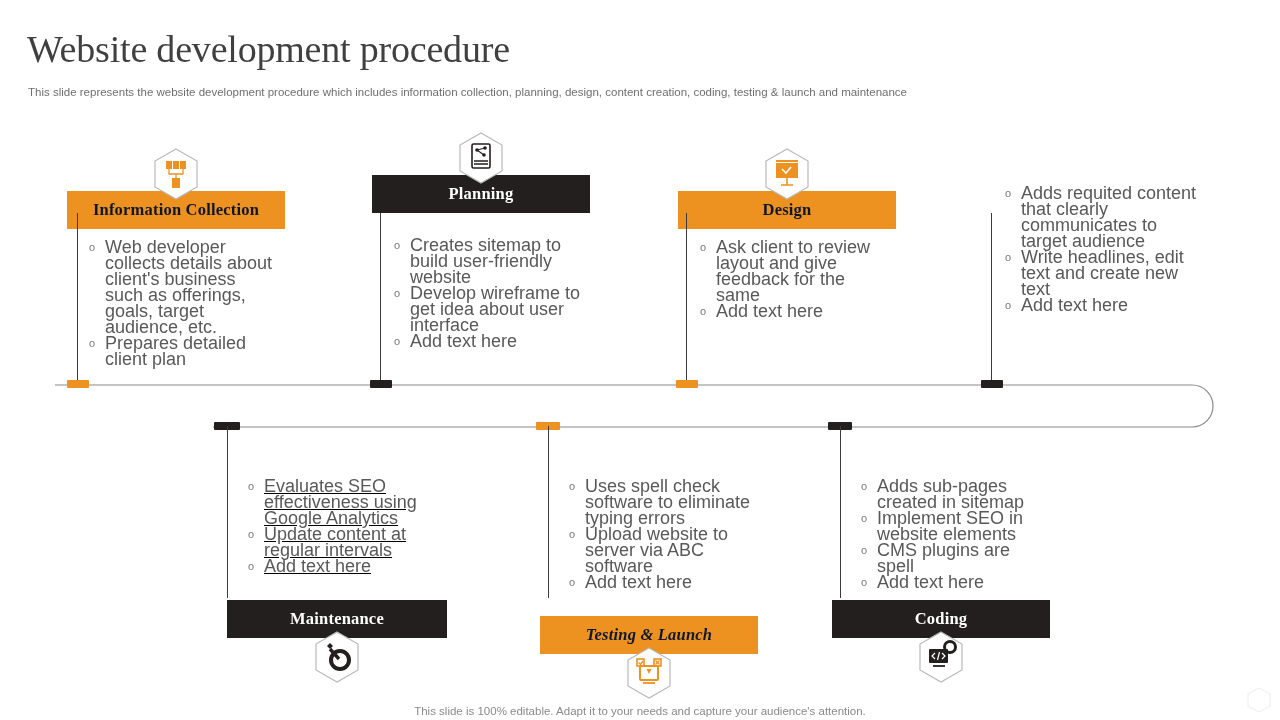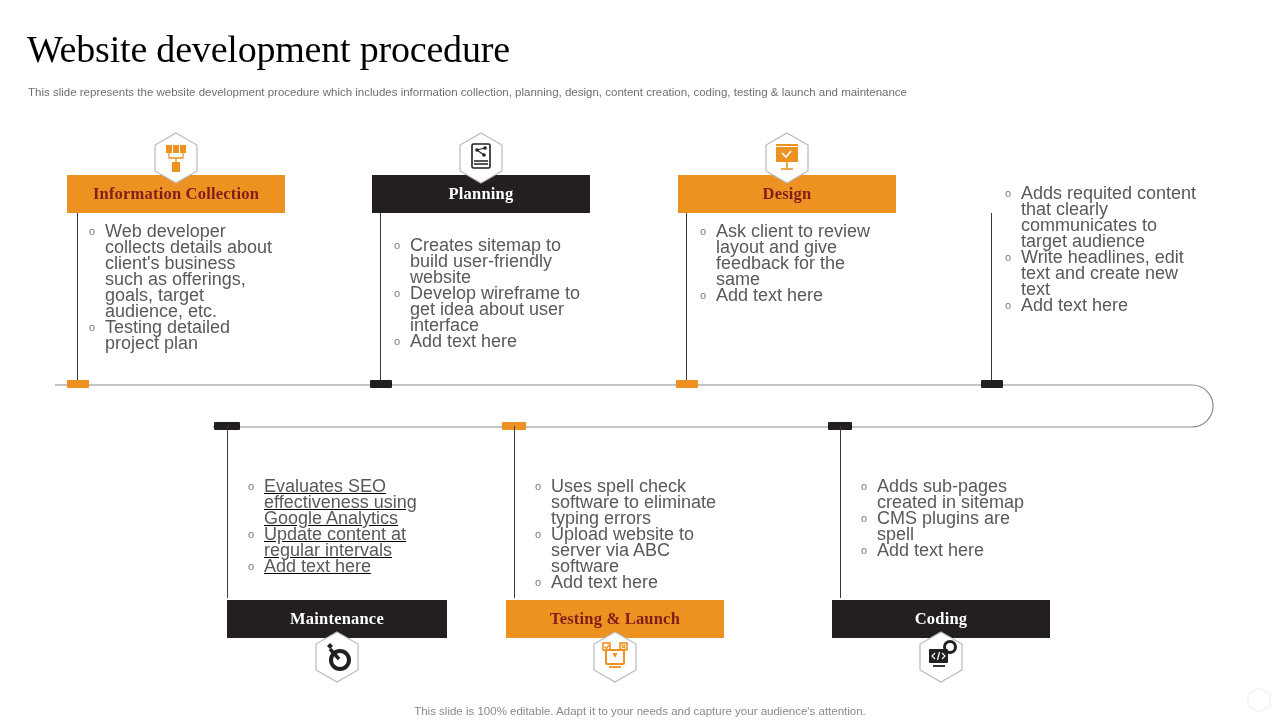--- a/index.html
+++ b/index.html
@@ -17,21 +17,21 @@
   }
 
   
   #slide-title {
     position: absolute;
     left: 27px;
     top: 26px;
     font-family: "Liberation Serif", serif;
     font-size: 38px;
     font-weight: 400;
-    color: #000000;
+    color: #404040;
     letter-spacing: -0.2px;
     line-height: 46px;
     white-space: nowrap;
   }
 
   #slide-subtitle {
     position: absolute;
     left: 28px;
     top: 85px;
     font-size: 11.5px;
@@ -60,21 +60,21 @@
     height: 38px;
     display: flex;
     align-items: center;
     justify-content: center;
     font-family: "Liberation Serif", serif;
     font-weight: bold;
     font-size: 16.5px;
     letter-spacing: 0.2px;
   }
 
-  .stage-bar.orange { background: #ED9121; color: #7f1d1d; }
+  .stage-bar.orange { background: #ED9121; color: #0f172a; margin-top: 16px; }
   .stage-bar.dark   { background: #231f1e; color: #ffffff; }
 
   .stage-hex {
     position: absolute;
     width: 48px;
     height: 54px;
     left: 50%;
     margin-left: -24px;
   }
   .stage-hex.above { top: -44px; }
@@ -149,21 +149,21 @@
         <rect x="28" y="14" width="6" height="8" fill="#ED9121"></rect>
         <path d="M17 22 V27 H31 V22 M24 27 V31" stroke="#ED9121" stroke-width="1.3" fill="none"></path>
         <rect x="20" y="31" width="8" height="10" fill="#ED9121"></rect>
       </svg>
     </span>
     <span>Information Collection</span>
   </div>
   <div class="connector" style="left:10px; top:38px; height:172px;"></div>
   <ul class="bullets" style="margin-top:10px; margin-left:19px; width:190px;">
     <li>Web developer  collects details about  client's business such as offerings,  goals,  target audience,  etc.</li>
-    <li>Testing  detailed project  plan</li>
+    <li>Prepares  detailed client  plan</li>
   </ul>
   <div style="position:absolute; left:0px; top:205px; width:22px; height:8px; background:#ED9121; border-radius:1px;"></div>
 </div>
 
 <div class="stage" style="left:372px; top:175px; width:218px;">
   <div class="stage-bar dark">
     <span class="stage-hex above">
       <svg viewBox="0 0 48 54" width="48" height="54">
         <polygon points="24,2 45,14 45,40 24,52 3,40 3,14" fill="#ffffff" stroke="#b9b9b9" stroke-width="1.2"></polygon>
         <rect x="15" y="13" width="18" height="24" rx="1.5" fill="none" stroke="#231f1e" stroke-width="1.6"></rect>
@@ -231,29 +231,29 @@
         <polygon points="24,2 45,14 45,40 24,52 3,40 3,14" fill="#ffffff" stroke="#b9b9b9" stroke-width="1.2"></polygon>
         <circle cx="27" cy="30" r="9" fill="none" stroke="#231f1e" stroke-width="4"></circle>
         <circle cx="27" cy="30" r="3.2" fill="#ffffff"></circle>
         <path d="M14 16 L17 13 L20 16 L17 19 Z" fill="#231f1e"></path>
         <path d="M17 19 L26 29" stroke="#231f1e" stroke-width="3.4"></path>
       </svg>
     </span>
   </div>
 </div>
 
-<div class="stage" style="left:506px; top:478px; width:218px;">
+<div class="stage" style="left:540px; top:478px; width:218px;">
   <div style="position:absolute; left:-4px; top:-56px; width:24px; height:8px; background:#ED9121; border-radius:1px;"></div>
   <div class="connector" style="left:8px; top:-52px; height:172px;"></div>
   <ul class="bullets" style="margin-left:26px; width:190px;">
     <li>Uses spell check software  to eliminate  typing errors</li>
     <li>Upload  website to server  via ABC software</li>
     <li>Add text here</li>
   </ul>
-  <div class="stage-bar orange" style="position:absolute; top:122px; left:0; width:218px;">
+  <div class="stage-bar orange" style="position:absolute; top:122px; left:0; width:218px;font-style:italic;">
     <span>Testing &amp; Launch</span>
     <span class="stage-hex below">
       <svg viewBox="0 0 48 54" width="48" height="54">
         <polygon points="24,2 45,14 45,40 24,52 3,40 3,14" fill="#ffffff" stroke="#b9b9b9" stroke-width="1.2"></polygon>
         <rect x="15" y="20" width="18" height="14" rx="1" fill="none" stroke="#ED9121" stroke-width="2"></rect>
         <path d="M24 28 l-2.5 -5 h5 Z" fill="#ED9121"></path>
         <rect x="12" y="13" width="7" height="7" fill="none" stroke="#ED9121" stroke-width="1.6"></rect>
         <rect x="29" y="13" width="7" height="7" fill="none" stroke="#ED9121" stroke-width="1.6"></rect>
         <path d="M13.5 16.5 l2 2 l2.5 -3.5" stroke="#ED9121" stroke-width="1.3" fill="none"></path>
         <path d="M30.5 14.5 l4 4 M34.5 14.5 l-4 4" stroke="#ED9121" stroke-width="1.3"></path>
@@ -261,20 +261,21 @@
       </svg>
     </span>
   </div>
 </div>
 
 <div class="stage" style="left:832px; top:478px; width:218px;">
   <div style="position:absolute; left:-4px; top:-56px; width:24px; height:8px; background:#231f1e; border-radius:1px;"></div>
   <div class="connector" style="left:8px; top:-52px; height:172px;"></div>
   <ul class="bullets" style="margin-left:26px; width:180px;">
     <li>Adds sub-pages  created in sitemap</li>
+    <li>Implement  SEO in website elements</li>
     <li>CMS plugins  are  spell</li>
     <li>Add text here</li>
   </ul>
   <div class="stage-bar dark" style="position:absolute; top:122px; left:0; width:218px;">
     <span>Coding</span>
     <span class="stage-hex below">
       <svg viewBox="0 0 48 54" width="48" height="54">
         <polygon points="24,2 45,14 45,40 24,52 3,40 3,14" fill="#ffffff" stroke="#b9b9b9" stroke-width="1.2"></polygon>
         <rect x="12" y="19" width="19" height="14" rx="1" fill="#231f1e"></rect>
         <path d="M18 23 l-3 3 l3 3 M25 23 l3 3 l-3 3 M22.5 22 l-2 8" stroke="#ffffff" stroke-width="1.2" fill="none"></path>

